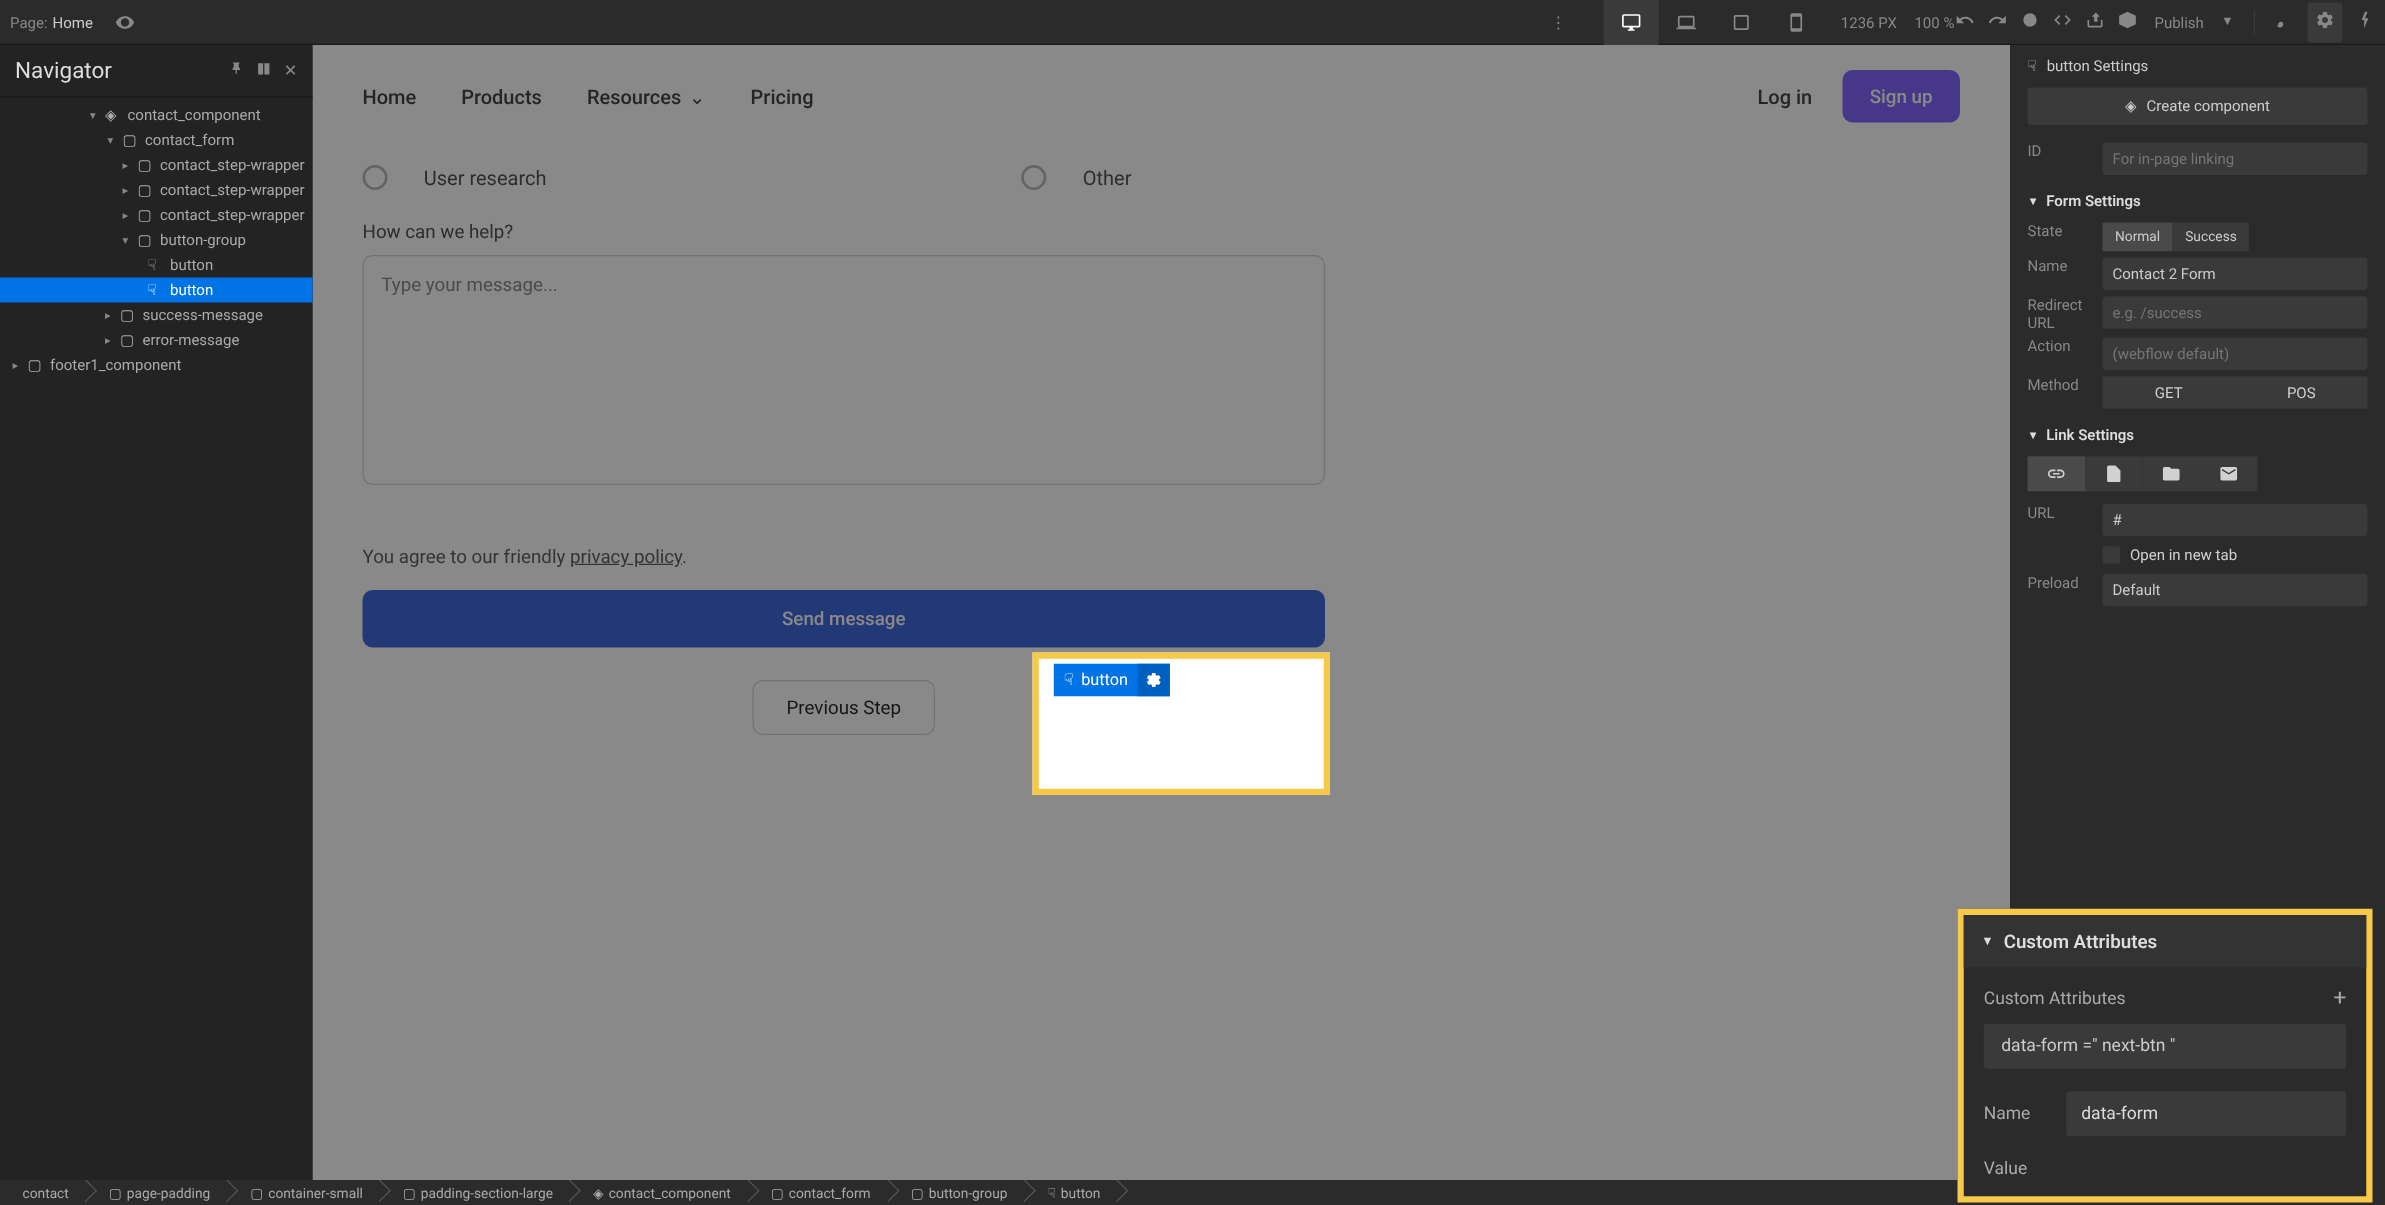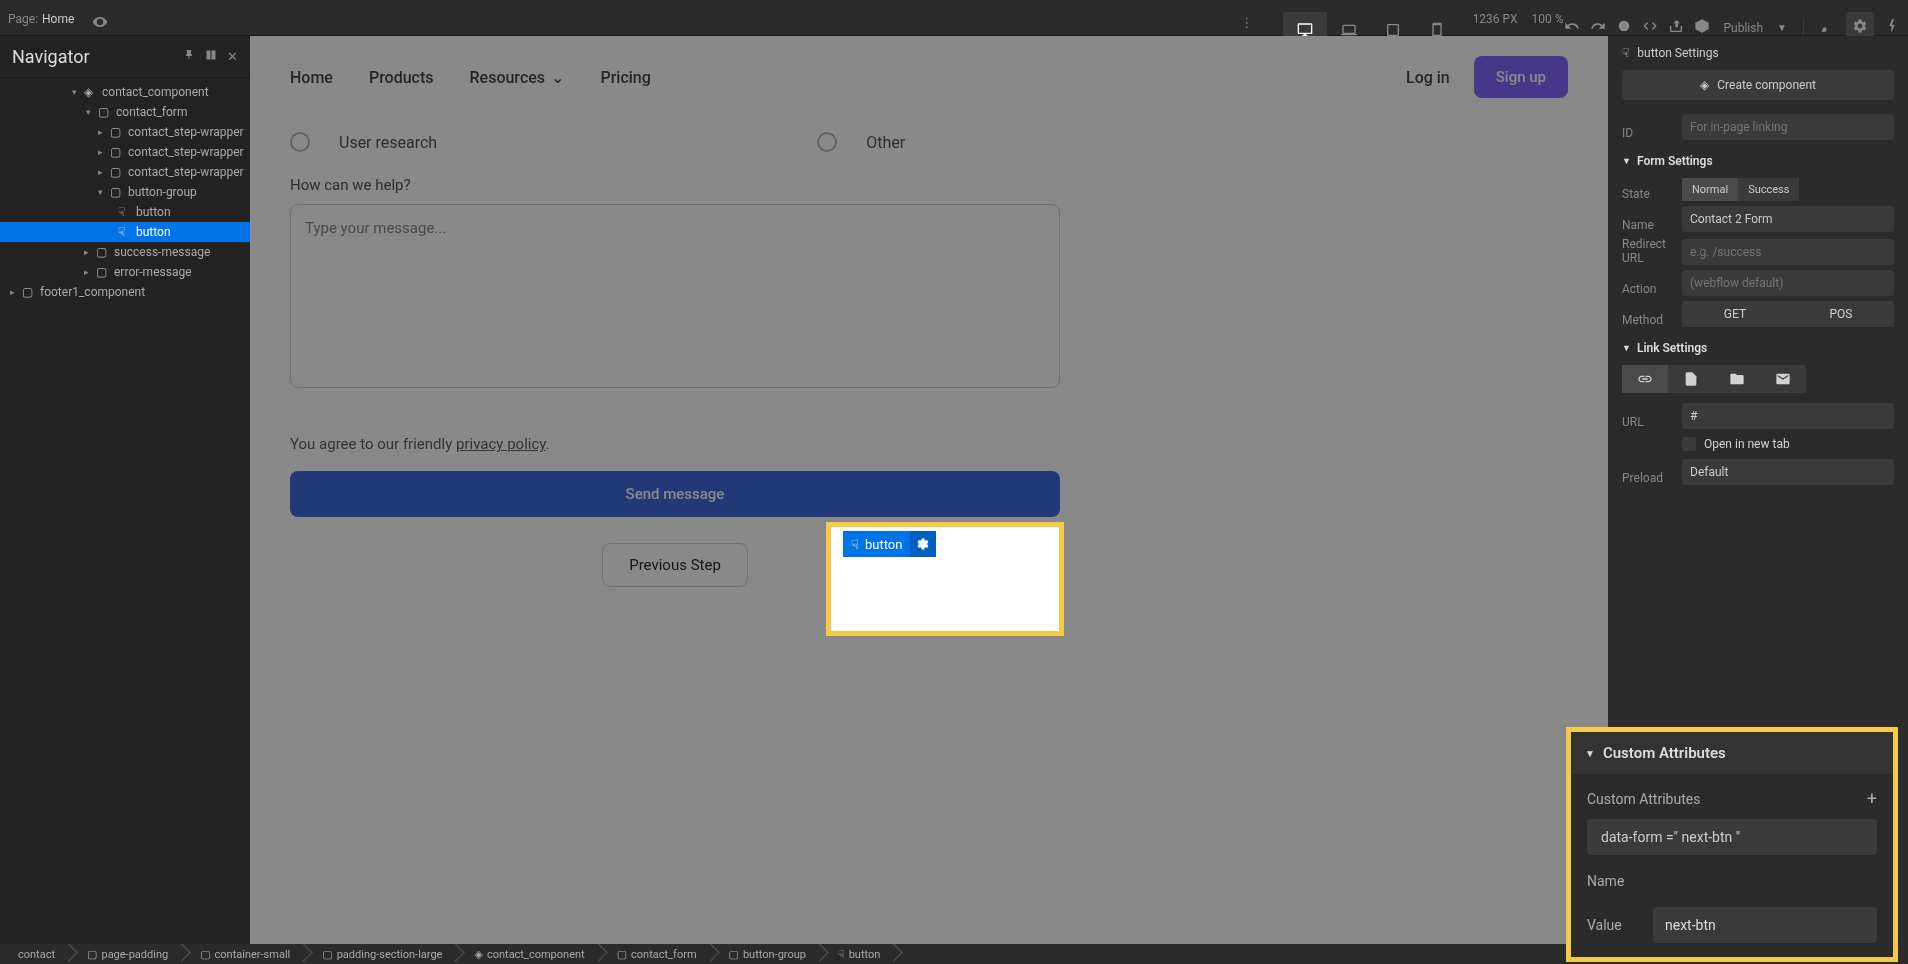--- a/index.html
+++ b/index.html
@@ -1,19 +1,19 @@
 <!DOCTYPE html>
 <html><head>
 <meta charset="utf-8">
 <style>
 * { margin: 0; padding: 0; box-sizing: border-box; font-family: -apple-system, BlinkMacSystemFont, "Segoe UI", Roboto, sans-serif; }
 body { background: #1a1a1a; color: #d1d1d1; font-size: 13px; overflow: hidden; width: 1908px; height: 964px; position: relative; }
 
 
-.top-toolbar { height: 36px; background: #2b2b2b; display: flex; align-items: flex-start; padding: 12px 8px; border-bottom: 1px solid #1a1a1a; }
+.top-toolbar { height: 36px; background: #2b2b2b; display: flex; align-items: center; padding: 0 8px; border-bottom: 1px solid #1a1a1a; }
 .page-label { color: #888; font-size: 12px; margin-right: 4px; }
 .page-name { color: #ccc; font-size: 12px; margin-right: 10px; }
 .tb-icon { width: 20px; height: 20px; display: flex; align-items: center; justify-content: center; color: #888; margin: 0 6px; cursor: pointer; }
 .tb-divider { width: 1px; height: 20px; background: #3a3a3a; margin: 0 6px; }
 .device-group { display: flex; margin-left: 20px; }
 .device-btn { width: 44px; height: 36px; display: flex; align-items: center; justify-content: center; color: #888; cursor: pointer; }
 .device-btn.active { background: #3a3a3a; color: #fff; }
 .canvas-info { margin-left: 14px; color: #888; font-size: 12px; display: flex; gap: 14px; }
 .top-right { margin-left: auto; display: flex; align-items: center; gap: 10px; }
 .top-right-icon { color: #888; cursor: pointer; }
@@ -65,21 +65,21 @@
 .selected-element { position: absolute; left: 826px; top: 522px; width: 238px; height: 114px; border: 5px solid #f7c948; background: #fff; z-index: 50; }
 .element-tag { position: absolute; top: 4px; left: 12px; display: flex; background: #0073e6; height: 26px; align-items: center; }
 .element-tag-label { display: flex; align-items: center; gap: 6px; padding: 0 8px; color: #fff; font-size: 13px; }
 .element-tag-gear { background: #0060c0; padding: 0 6px; height: 100%; display: flex; align-items: center; }
 .next-step-btn { background: #7a5cff; color: #fff; font-size: 19px; font-weight: 500; display: flex; align-items: center; justify-content: center; position: absolute; left: 12px; right: 6px; top: 30px; bottom: 14px; border-radius: 4px; }
 
 
 .right-panel { position: absolute; right: 0; top: 36px; width: 300px; background: #2b2b2b; height: calc(100% - 36px); padding: 10px 14px; font-size: 12px; overflow: hidden; }
 .panel-header { display: flex; align-items: center; gap: 8px; color: #ccc; margin-bottom: 10px; }
 .create-component { background: #3a3a3a; padding: 8px; text-align: center; border-radius: 3px; margin-bottom: 14px; color: #ccc; display: flex; align-items: center; justify-content: center; gap: 8px; }
-.panel-row { display: flex; align-items: flex-end; margin-bottom: 5px; }
+.panel-row { display: flex; align-items: flex-start; margin-bottom: 5px; }
 .panel-label { width: 60px; color: #888; }
 .panel-input { flex: 1; background: #3a3a3a; border: none; padding: 6px 8px; color: #ccc; border-radius: 3px; font-size: 12px; }
 .panel-input.placeholder { color: #666; }
 .section-header { display: flex; align-items: center; gap: 6px; color: #ddd; font-weight: 600; margin: 14px 0 10px; }
 .state-buttons { display: flex; gap: 0; }
 .state-btn { background: #3a3a3a; padding: 5px 10px; color: #ccc; font-size: 11px; }
 .state-btn.active { background: #4a4a4a; }
 .method-buttons { display: flex; flex: 1; }
 .method-btn { flex: 1; background: #3a3a3a; padding: 6px; text-align: center; }
 .link-type-row { display: flex; gap: 0; margin-bottom: 10px; }
@@ -390,24 +390,24 @@
     <span>Custom Attributes</span>
   </div>
   <div class="custom-attr-body">
     <div class="custom-attr-subheader">
       <span>Custom Attributes</span>
       <span style="font-size:18px; color:#aaa;">+</span>
     </div>
     <div class="attr-display">data-form =" next-btn "</div>
     <div class="attr-input-row">
       <span class="attr-input-label">Name</span>
+      <input class="attr-input" value="data-form" style="">
     </div>
     <div class="attr-input-row">
       <span class="attr-input-label">Value</span>
-      <input class="attr-input" value="next-btn" style="">
     </div>
   </div>
 </div>
 
 <div class="breadcrumb">
   <div class="crumb">
       <span>contact</span>
     </div>
   <div class="crumb">
       <span>▢</span>

